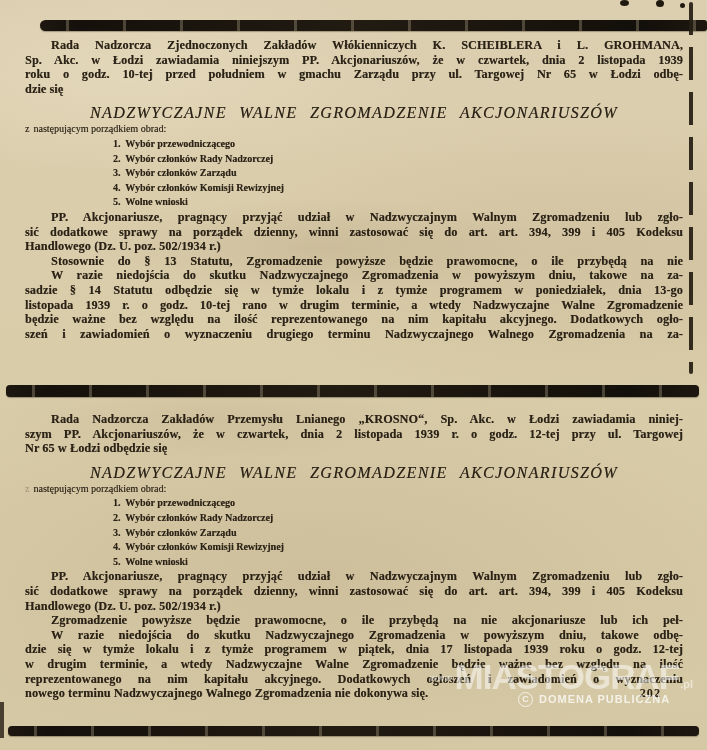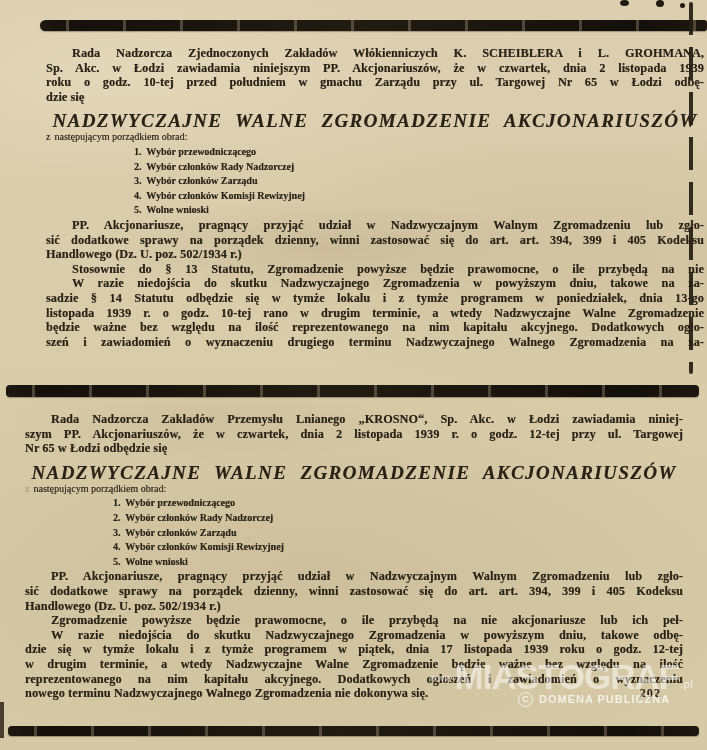--- a/index.html
+++ b/index.html
@@ -40,40 +40,40 @@
     border-radius:2px; opacity:.92;
   }
   .ink-dot { position:absolute; background:#1f1910; border-radius:50%; }
   .dot-a { left:620px; top:0;   width:9px; height:6px; }
   .dot-b { left:656px; top:0;   width:8px; height:7px; }
   .dot-c { left:680px; top:3px; width:5px; height:5px; }
   .edge-smudge { position:absolute; left:0; top:702px; width:4px; height:36px; background:#241d13; opacity:.8; }
 
   
   .announcement { position:absolute; left:25px; width:658px; }
-  .a1 { top:46px;margin-left:21px; }
+  .a1 { top:38px; }
   .a2 { top:412px; }
 
   .para { font-size:12.2px; line-height:14.6px; font-weight:700; letter-spacing:0.1px; }
   .para-body {
     display:block;
     white-space:pre-line;
     text-align:justify;
     text-align-last:justify;
     text-indent:26px;
     text-shadow:0.3px 0.3px 0 rgba(42,34,22,0.45);
   }
   .para-end { display:flex; justify-content:space-between; align-items:baseline;text-align:right; }
   .para-last { display:block; text-shadow:0.3px 0.3px 0 rgba(42,34,22,0.45); }
   .ref { font-weight:700; margin-right:22px; letter-spacing:1px; }
 
   .heading {
     margin:8px 0 0 0;
-    font-size:19px; line-height:18px;
-    font-style:italic; font-weight:700;
+    font-size:16px; line-height:18px;
+    font-style:italic; font-weight:400;
     letter-spacing:1.4px; word-spacing:7px;
     text-align:center;
     text-shadow:0.3px 0.3px 0 rgba(42,34,22,0.5);
   }
   .intro { font-size:10px; line-height:14.6px; font-weight:400;
            text-shadow:0.3px 0.3px 0 rgba(42,34,22,0.45); }
   .intro .prefix { margin-right:4px; }
   .intro .prefix.faint { opacity:0.28; }
 
   .agenda { margin-left:88px; }

